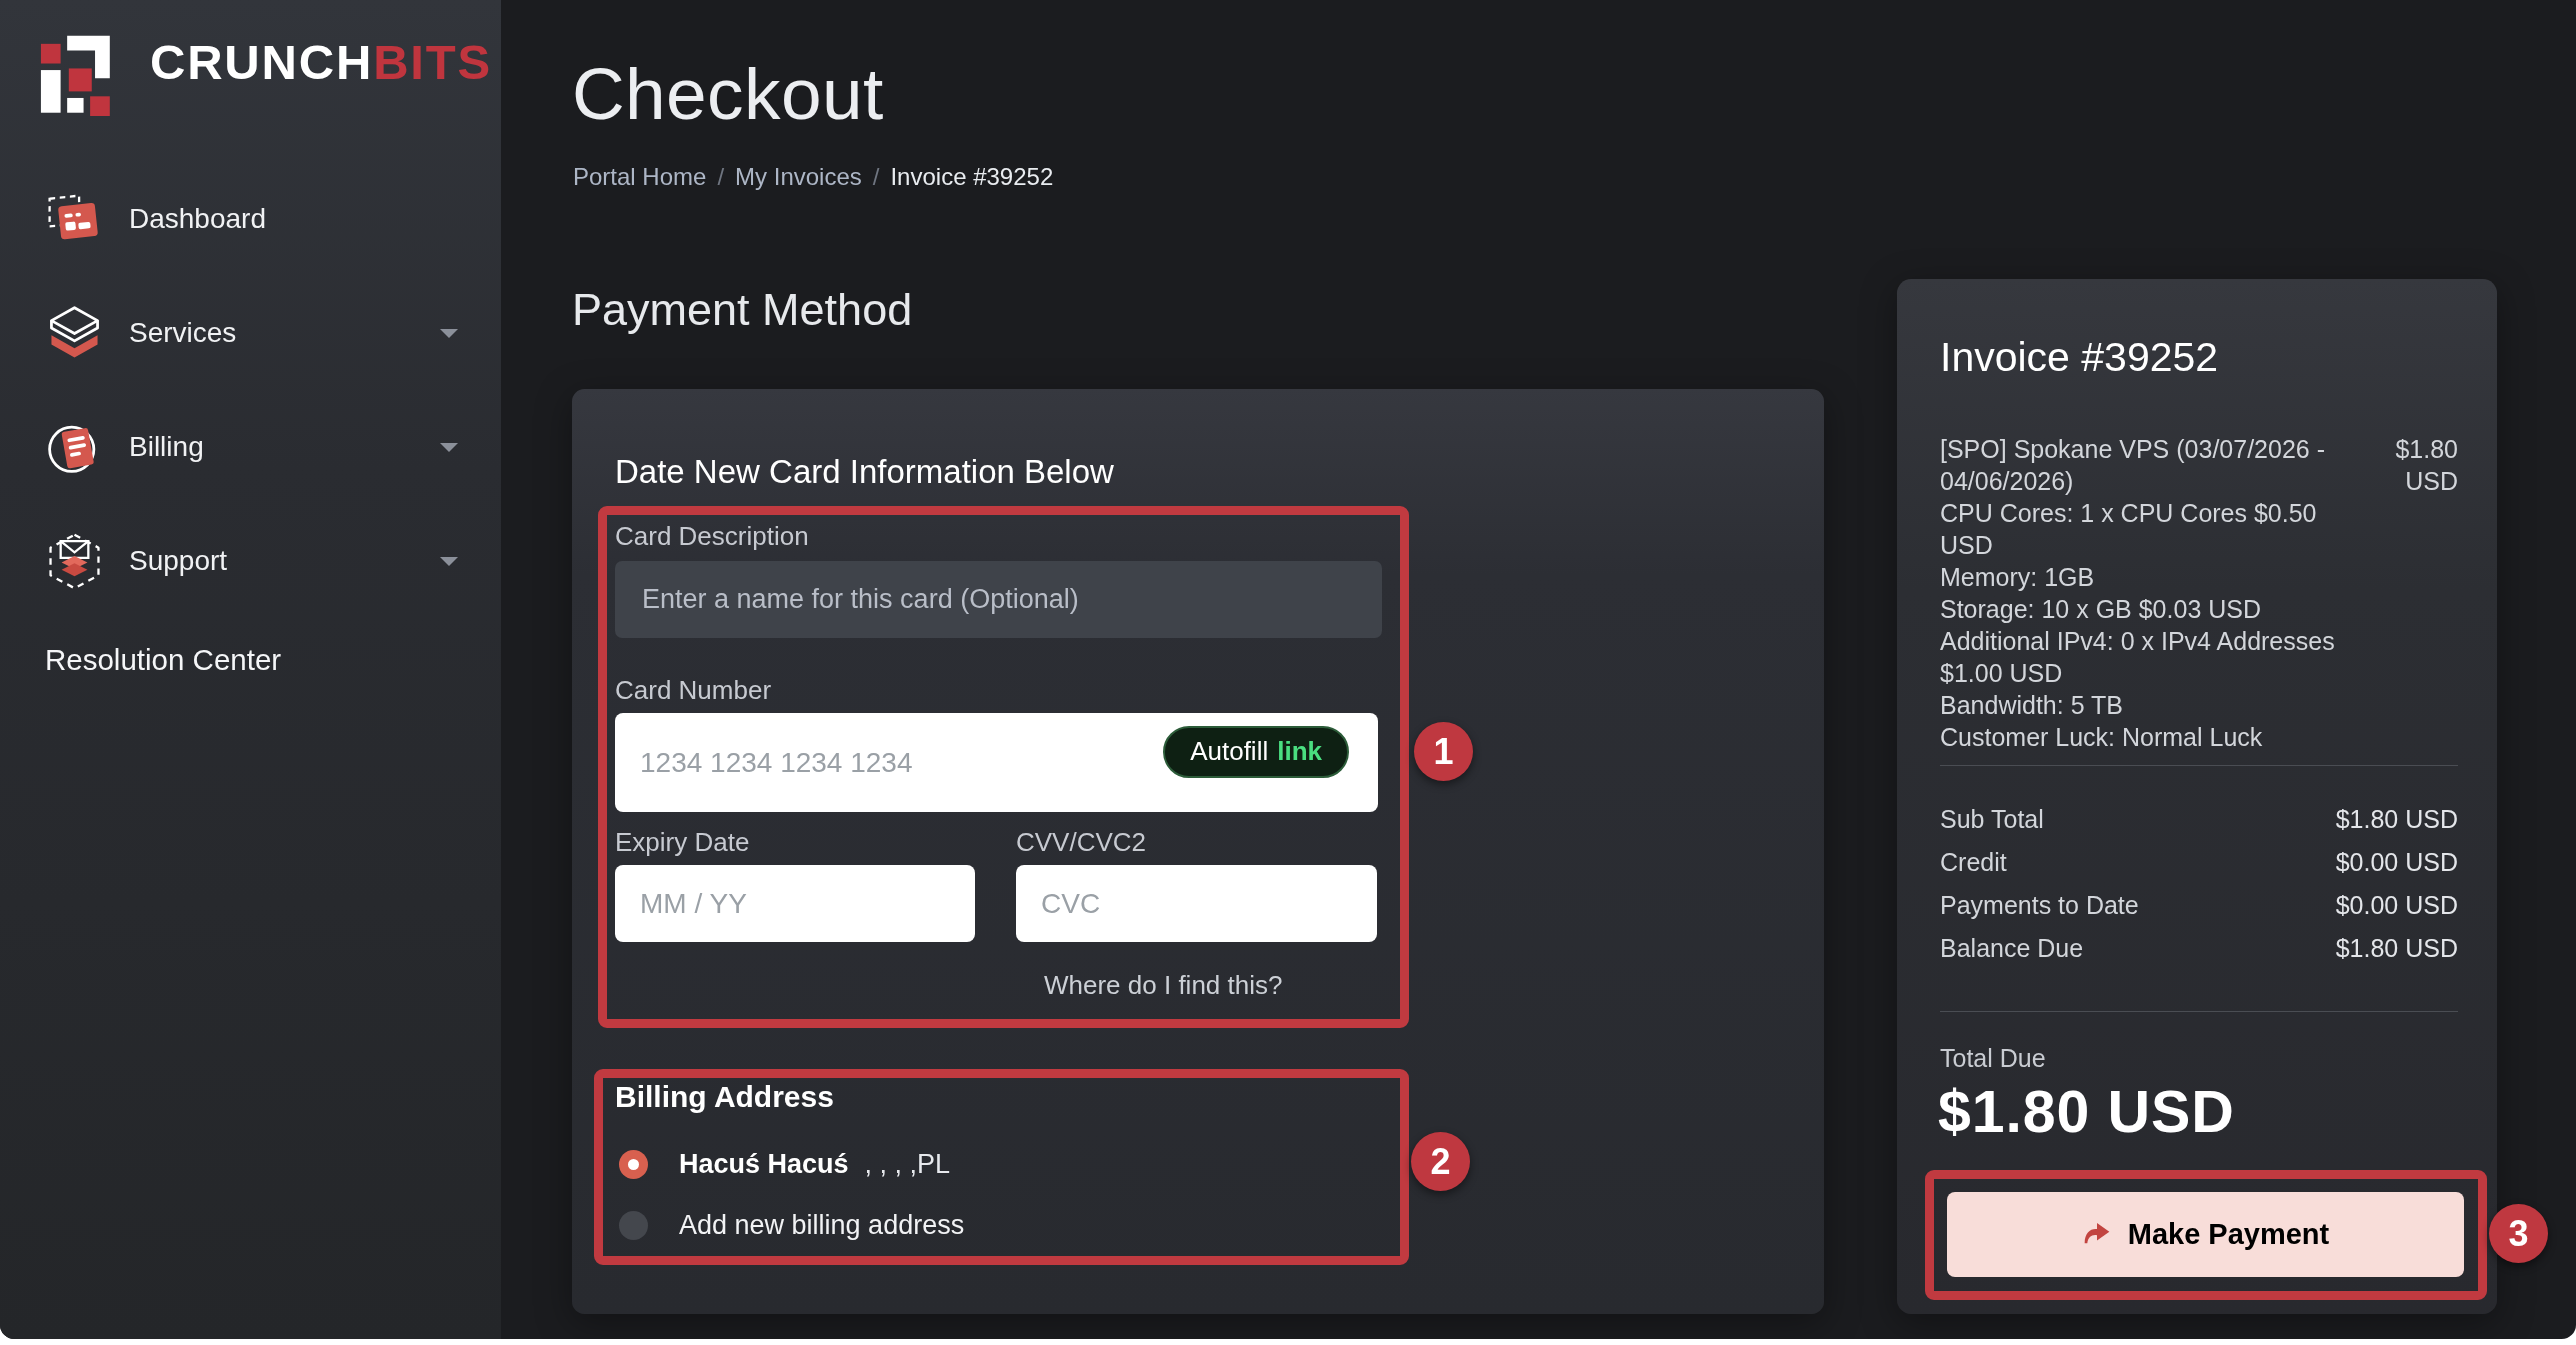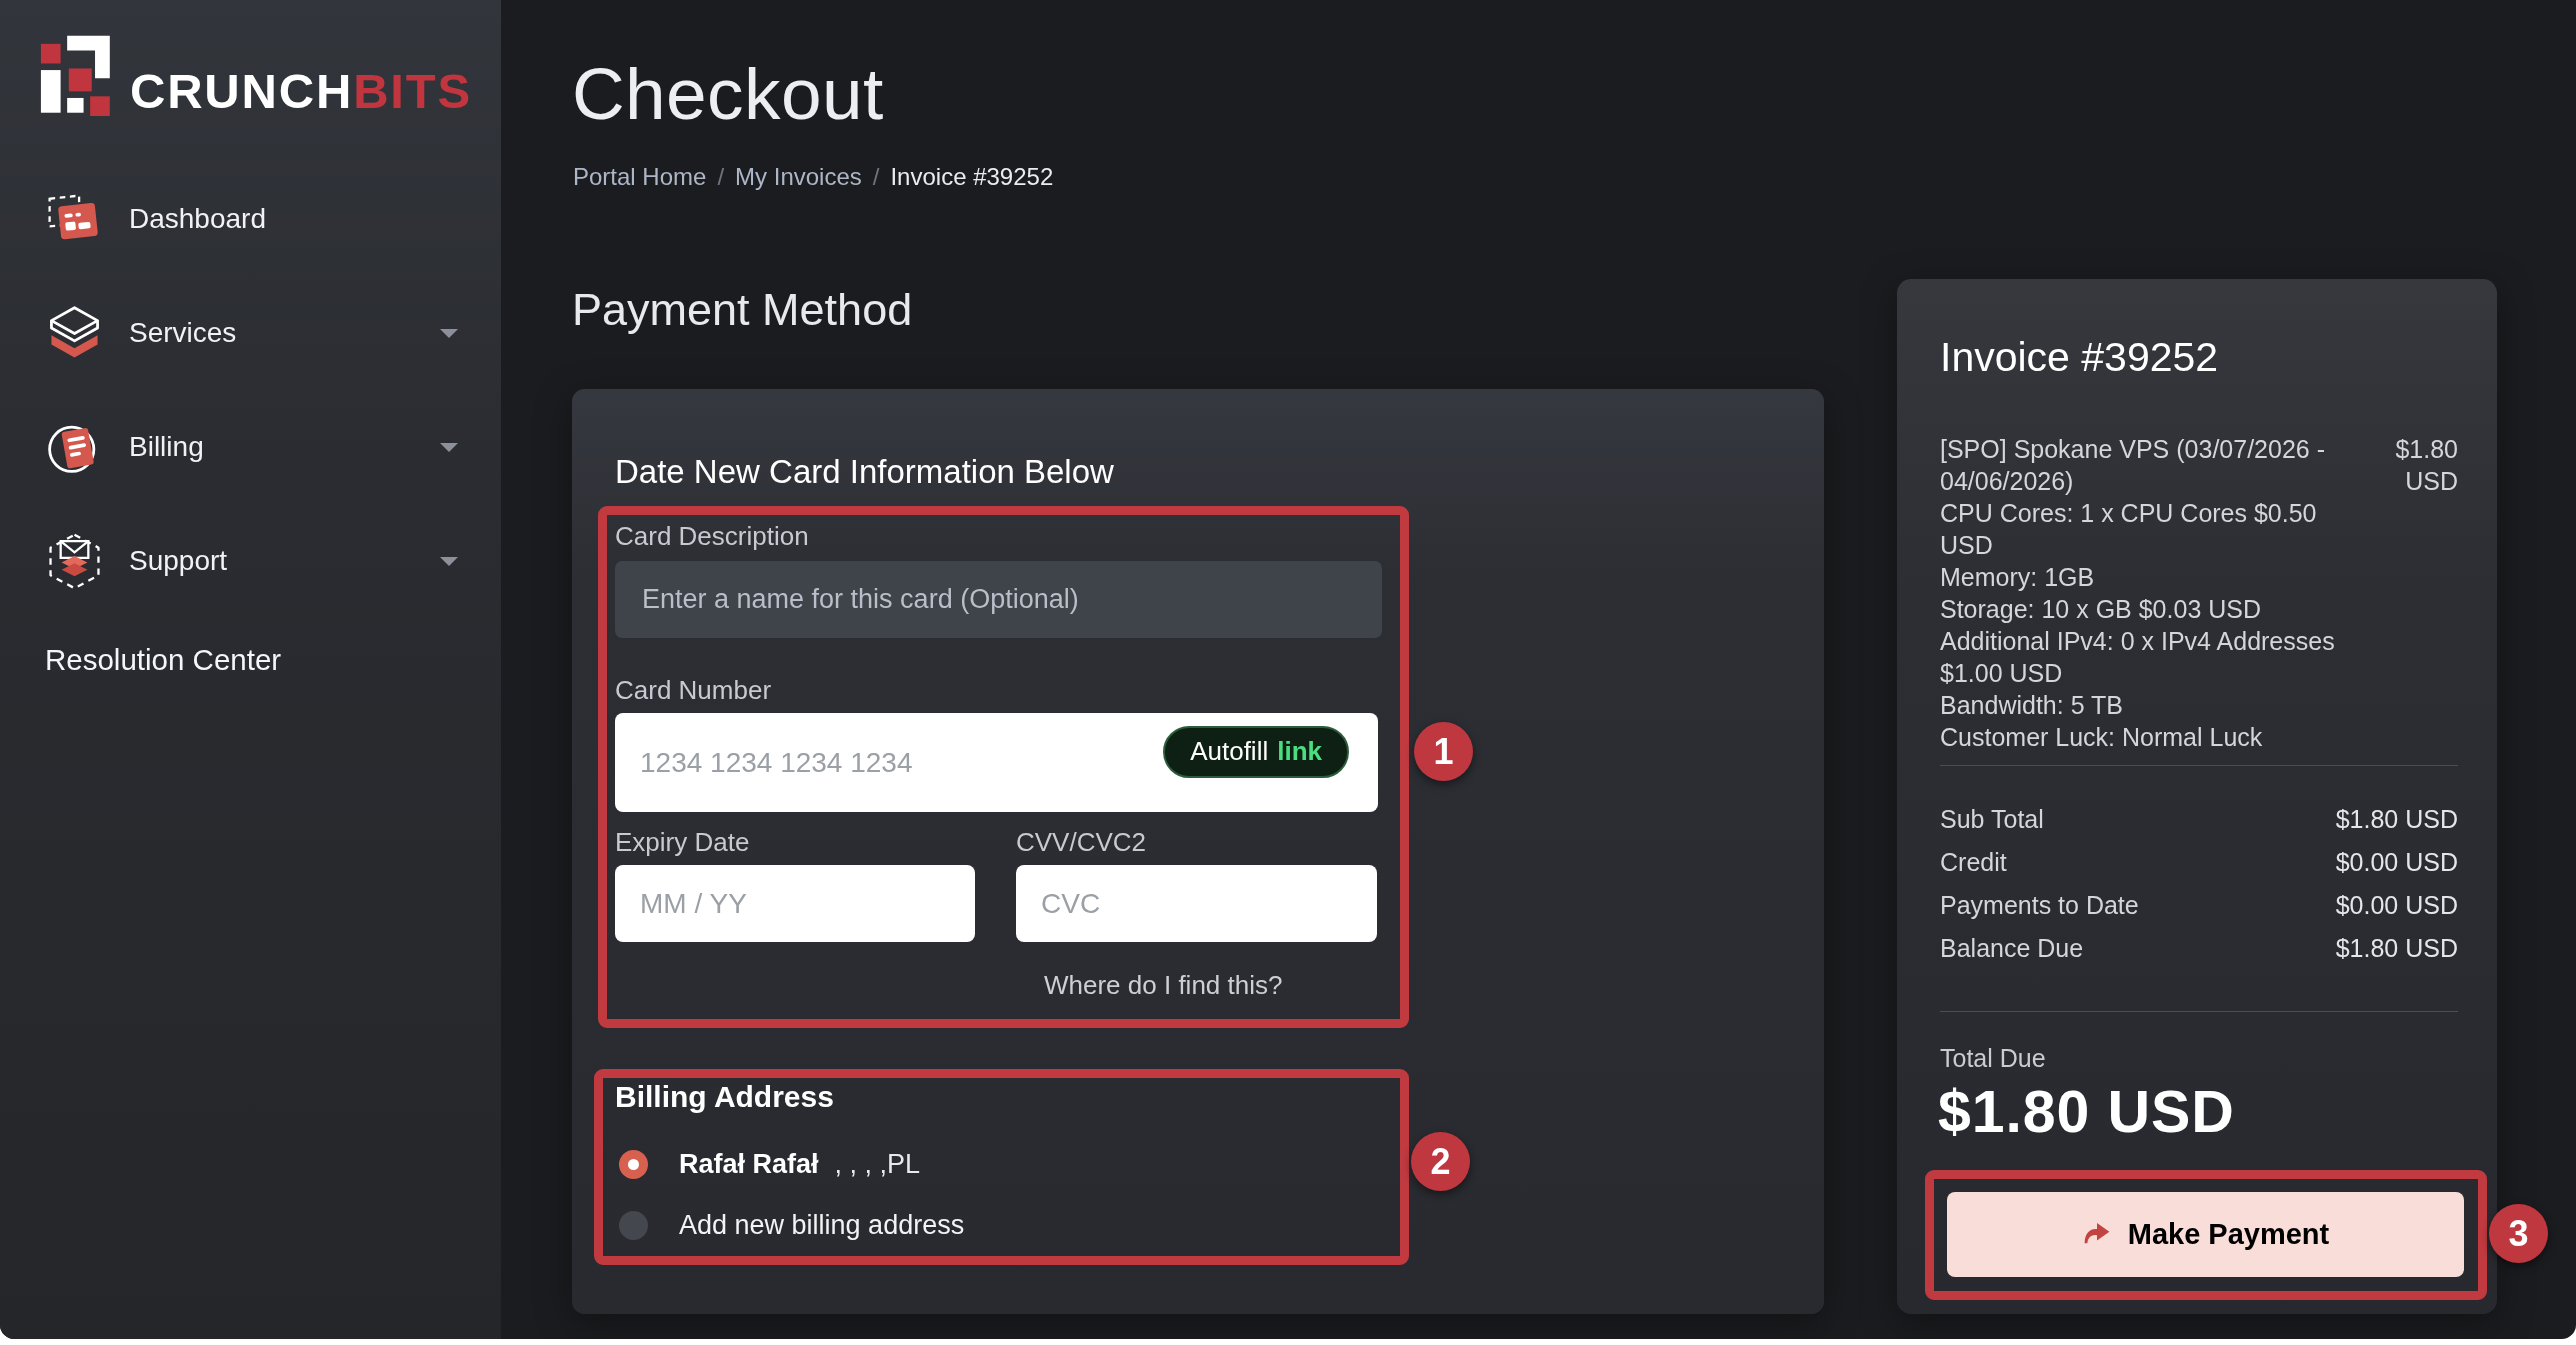--- a/index.html
+++ b/index.html
@@ -18,23 +18,23 @@
     overflow: hidden;
   }
 
   
   .sidebar {
     position: absolute; top: 0; left: 0;
     width: 501px; height: 100%;
     background: linear-gradient(180deg, #32353b 0%, #2a2c31 35%, #242629 100%);
   }
   .logo {
-    display: flex; align-items: flex-end;
+    display: flex; align-items: flex-start;
     padding: 34px 0 0 36px;
-    gap: 12px;
+    gap: 32px;
   }
   .logo-text { font-size: 49px; font-weight: bold; letter-spacing: 1.8px; color: #ffffff; white-space: nowrap; }
   .logo-text .accent { color: #c0353e; }
   .nav { margin-top: 43px; }
   .nav-item {
     display: flex; align-items: center;
     height: 114px; padding: 0 43px 0 45px;
     cursor: pointer; position: relative;
   }
   .nav-icon { width: 59px; height: 59px; flex: 0 0 59px; }
@@ -318,21 +318,21 @@
     <span class="cvv-help">Where do I find this?</span>
 
     <div class="anno-box anno-box-2"></div>
 
     <div class="billing-title">Billing Address</div>
 
     <div class="radio-row radio-row-1">
       <span class="radio-outer selected">
           <span class="radio-dot"></span>
         </span>
-      <span class="radio-name">Rafał Rafał</span>
+      <span class="radio-name">Hacuś Hacuś</span>
       <span class="radio-detail">, , , ,PL</span>
     </div>
     <div class="radio-row radio-row-2">
       <span class="radio-outer"></span>
       <span class="radio-name regular">Add new billing address</span>
     </div>
   </section>
 
   <aside class="invoice-panel">
     <div class="invoice-title">Invoice #39252</div>

